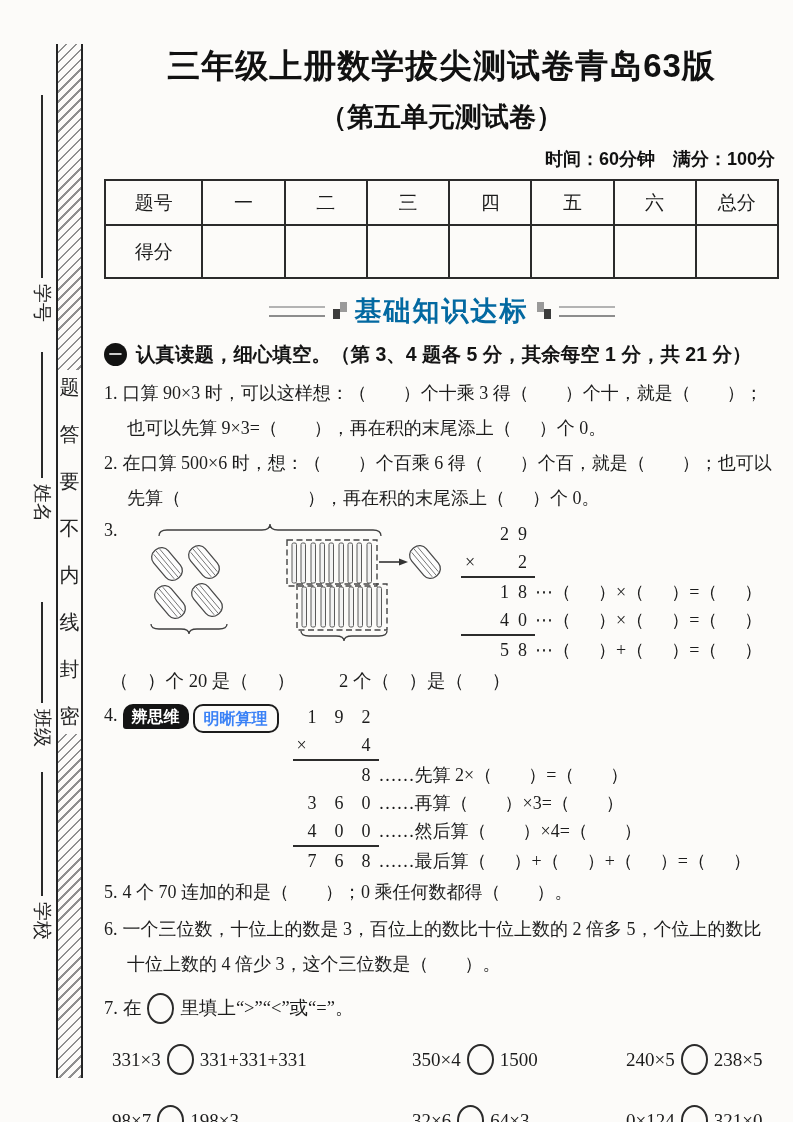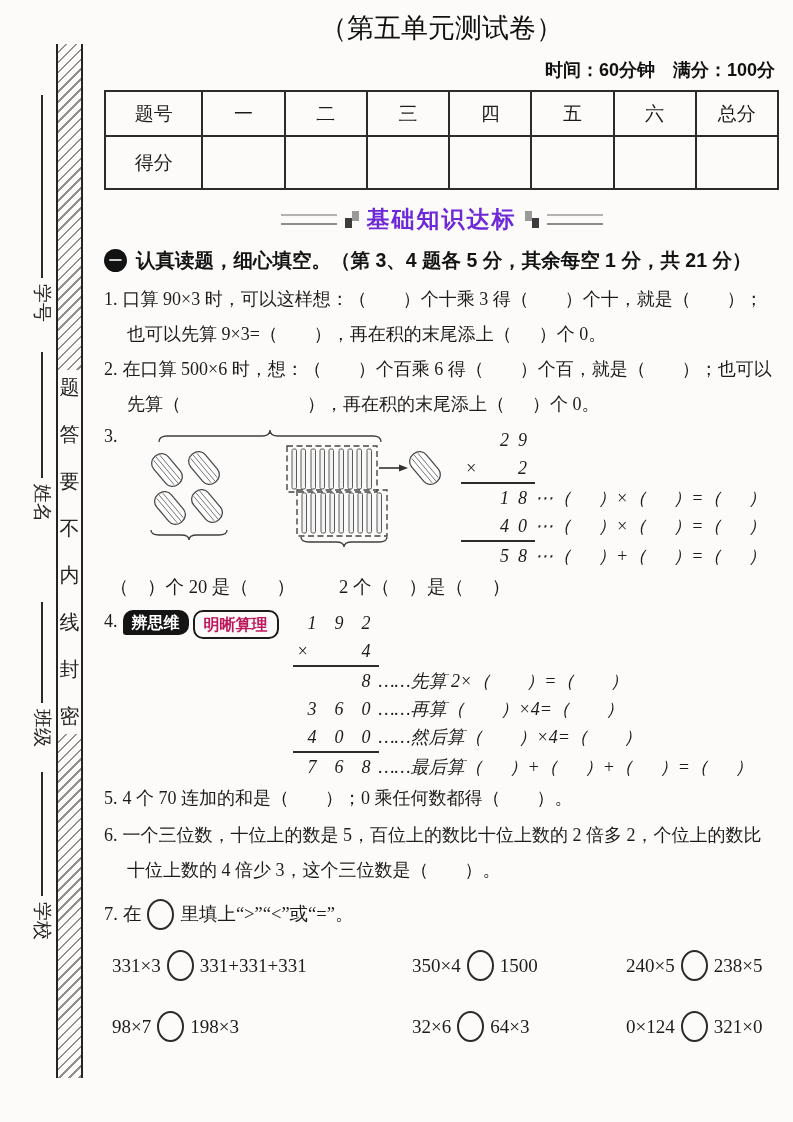--- a/index.html
+++ b/index.html
@@ -36,78 +36,78 @@
   }
 
   
   .content { flex:1; padding:0 14px 0 4px; box-sizing:border-box; }
   .title {
     margin-top:44px; text-align:center; font-family:"Liberation Sans","DejaVu Sans",sans-serif;
     font-weight:bold; font-size:33px; letter-spacing:1px; color:#111;
   }
   .subtitle {
     margin-top:10px; text-align:center; font-family:"Liberation Sans","DejaVu Sans",sans-serif;
-    font-weight:normal; font-size:27px; color:#111;
+    font-weight:bold; font-size:27px; color:#111;
   }
   .meta {
     margin:12px 4px 8px 0; text-align:right; font-family:"Liberation Sans","DejaVu Sans",sans-serif;
     font-weight:bold; font-size:18px; color:#111;
   }
   table.score-table { width:100%; border-collapse:collapse; table-layout:fixed; font-size:19px; }
   table.score-table td { border:2px solid #2b2b2b; text-align:center; padding:4px; }
   table.score-table tr.r1 td { height:35px; }
   table.score-table tr.r2 td { height:43px; }
   table.score-table td.c0 { width:13%; }
 
   .banner { display:flex; align-items:center; justify-content:center; gap:7px; margin:14px 0 8px; }
   .banner-line { width:56px; height:7px; border-top:2px solid #b3b3b3; border-bottom:2px solid #8d8d8d; }
   .banner-orn { position:relative; width:16px; height:18px; }
   .banner-orn .o1 { position:absolute; left:1px; bottom:1px; width:7px; height:10px; background:#3c3c3c; }
   .banner-orn .o2 { position:absolute; right:1px; top:0; width:7px; height:10px; background:#9a9a9a; }
   .orn-flip { transform:scaleX(-1); }
-  .banner-title { font-family:Liberation Mono, monospace; font-weight:bold; font-size:23px; letter-spacing:2px; color:#6d28d9; }
+  .banner-title { font-family:Liberation Mono, monospace; font-weight:bold; font-size:27px; letter-spacing:2px; color:#0369a1; }
 
   .sec-head { display:flex; align-items:center; gap:9px; margin:12px 0 8px; }
   .sec-circle {
     width:23px; height:23px; flex:none; background:#121212; color:#fff; border-radius:50%;
     display:flex; align-items:center; justify-content:center;
     font-family:"Liberation Sans","DejaVu Sans",sans-serif; font-size:13px; font-weight:bold;
   }
   .sec-title { font-family:"Liberation Sans","DejaVu Sans",sans-serif; font-weight:bold; font-size:19.5px; color:#141414; }
 
   .q { font-size:18px; }
   .q-line { line-height:35px; white-space:nowrap; }
   .q-no { margin-right:5px; }
   .q-cont { padding-left:23px; }
 
   
   .q3-top { display:flex; align-items:flex-start; margin-top:4px; }
   .q3-top .q-no { flex:none; width:20px; }
   .sticks-svg { flex:none; }
-  .mult { font-size:18px;font-style:italic; }
+  .mult { font-size:18px; }
   .mrow { display:flex; align-items:baseline; line-height:28px; }
   .mnum { flex:none; display:flex; justify-content:flex-end; box-sizing:border-box; padding-right:8px; }
   .q3-mult { margin-left:2px; }
   .q3-mult .mnum { width:74px; }
   .q4-mult .mnum { width:86px; }
   .oprow { justify-content:space-between; padding-left:4px; }
   .rule { border-bottom:2px solid #2c2c2c; }
   .mnote { white-space:pre; }
   .q3-caption { display:flex; font-size:18.5px; padding-left:6px; margin-top:4px; }
   .cap-right { margin-left:44px; }
 
   
   .q4-block { display:flex; align-items:flex-start; margin-top:10px; }
   .q4-block .q-no { flex:none; margin-top:2px; }
   .badge {
     flex:none; font-family:"Liberation Sans","DejaVu Sans",sans-serif; font-weight:bold;
     font-size:16px; line-height:21px; padding:2px 9px; margin-top:1px;
   }
   .badge-dark { background:#141414; color:#fff; border-radius:10px 10px 10px 3px; }
-  .badge-light { border:2px solid #1c1c1c; color:#be185d; border-radius:10px; margin-left:4px; }
+  .badge-light { border:2px solid #1c1c1c; color:#3b82f6; border-radius:10px; margin-left:4px; }
   .q4-mult { margin-left:14px; }
 
   .q5 { margin-top:0; }
   .q6 { margin-top:2px; }
 
   
   .q7-head { display:flex; align-items:center; margin-top:6px; font-size:18.5px; line-height:40px; }
   .cmp-circle {
     flex:none; display:inline-block; width:27px; height:31px;
     border:2px solid #2b2b2b; border-radius:50%; margin:0 6px; box-sizing:border-box;
@@ -162,20 +162,21 @@
           <span>线</span>
           <span>封</span>
           <span>密</span>
         </div>
         <div class="hatch hatch-bottom"></div>
       </div>
     </div>
 
     <div class="content">
 
+      <div class="title">三年级上册数学拔尖测试卷青岛63版</div>
       <div class="subtitle">（第五单元测试卷）</div>
       <div class="meta">时间：60分钟　满分：100分</div>
 
       <table class="score-table">
         <tbody>
             <tr class="r1">
           <td class="c0">题号</td>
           <td>一</td>
           <td>二</td>
           <td>三</td>
@@ -324,39 +325,39 @@
                 <span>×</span>
                 <span>4</span>
               </span>
             </div>
           <div class="mrow">
               <span class="mnum">8</span>
               <span class="mnote">……先算 2×（　　）=（　　）</span>
             </div>
           <div class="mrow">
               <span class="mnum">3 6 0</span>
-              <span class="mnote">……再算（　　）×4=（　　）</span>
+              <span class="mnote">……再算（　　）×3=（　　）</span>
             </div>
           <div class="mrow">
               <span class="mnum rule">4 0 0</span>
               <span class="mnote">……然后算（　　）×4=（　　）</span>
             </div>
           <div class="mrow">
               <span class="mnum">7 6 8</span>
               <span class="mnote">……最后算（　 ）+（　 ）+（　 ）=（　 ）</span>
             </div>
         </div>
       </div>
 
       <div class="q q5">
         <div class="q-line"><span class="q-no">5.</span><span>4 个 70 连加的和是（　　）；0 乘任何数都得（　　）。</span></div>
       </div>
 
       <div class="q q6">
-        <div class="q-line"><span class="q-no">6.</span><span>一个三位数，十位上的数是 5，百位上的数比十位上数的 2 倍多 2，个位上的数比</span></div>
+        <div class="q-line"><span class="q-no">6.</span><span>一个三位数，十位上的数是 3，百位上的数比十位上数的 2 倍多 5，个位上的数比</span></div>
         <div class="q-line q-cont">十位上数的 4 倍少 3，这个三位数是（　　）。</div>
       </div>
 
       <div class="q">
         <div class="q7-head">
           <span class="q-no">7.</span>
           <span>在</span>
           <span class="cmp-circle"></span>
           <span>里填上“&gt;”“&lt;”或“=”。</span>
         </div>

